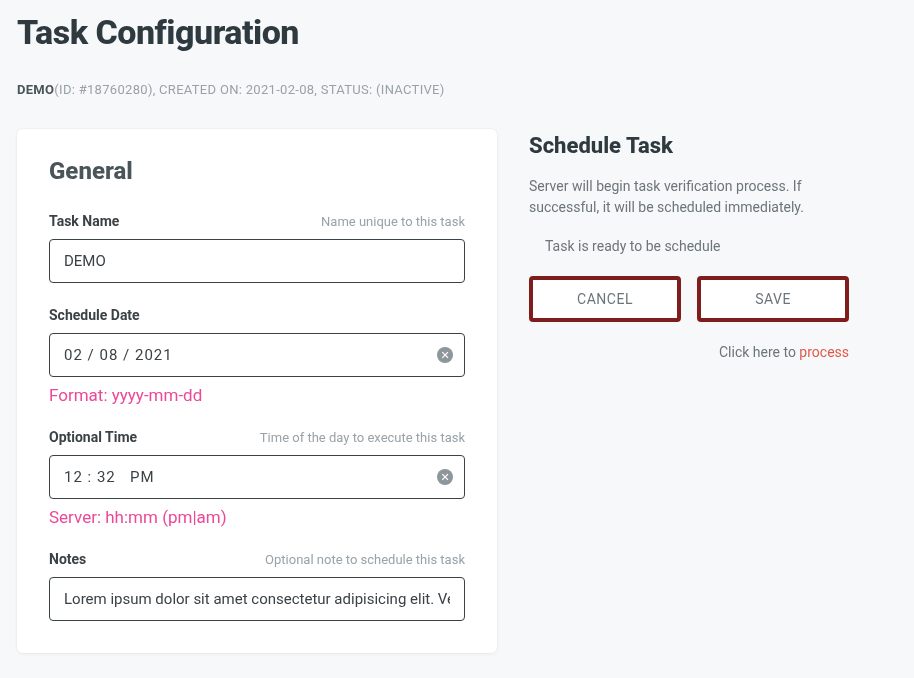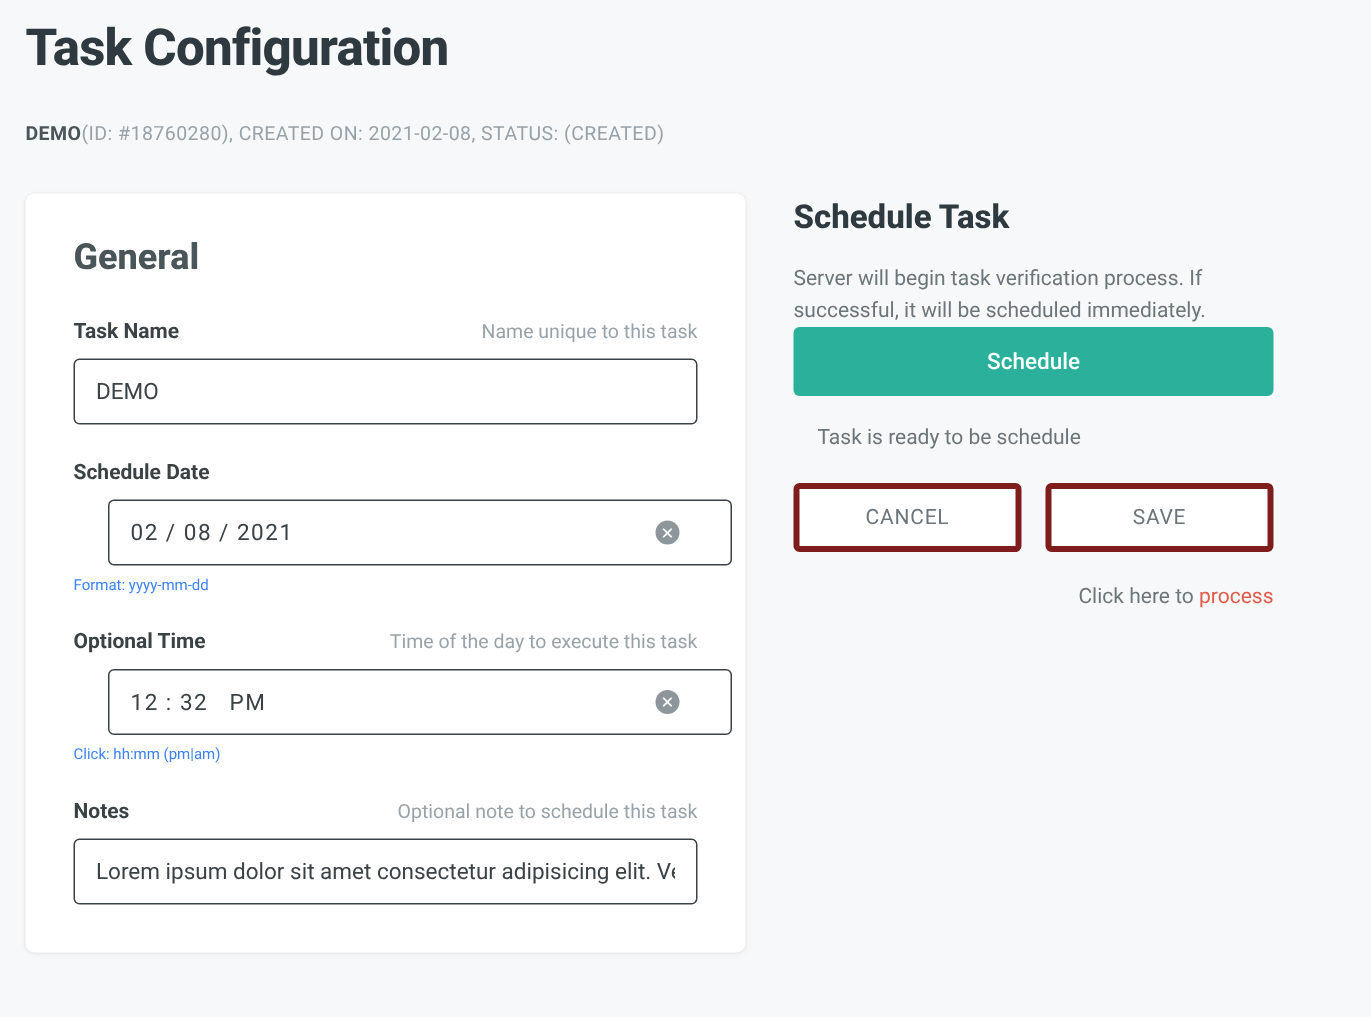--- a/index.html
+++ b/index.html
@@ -64,43 +64,42 @@
     .field-label {
       font-size: 14px;
       color: #3b4246;
       font-weight: 700;
     }
     .field-hint {
       font-size: 13px;
       color: #98a2a8;
     }
     .field-help {
-      font-size: 10px;
-      color: #3b82f6;
+      font-size: 17px;
+      color: #ec4899;
       margin-top: 8px;
     }
     .input-wrap {
       position: relative;
       width: 100%;
     }
     .text-input {
       width: 100%;
       height: 44px;
       border: 1px solid #3b4246;
       border-radius: 4px;
       padding: 0 14px;
       font-size: 15px;
       color: #3b4246;
       background: #ffffff;
       outline: none;
       font-family: inherit;
     }
     .text-input.with-clear {
       padding-right: 16px;
-      margin-left: 23px;
     }
     .clear-icon {
       position: absolute;
       right: 12px;
       top: 50%;
       transform: translateY(-50%);
       width: 16px;
       height: 16px;
       border-radius: 50%;
       background: #8d969b;
@@ -177,21 +176,21 @@
     .date-display {
       letter-spacing: 1px;
     }
   </style>
 </head>
 <body>
 
 <h1 class="page-title">Task Configuration</h1>
 
 <div class="meta-line">
-  <span class="strong">DEMO</span><span>(ID: #</span><span>18760280</span><span>), CREATED ON: </span><span>2021-02-08</span><span>, STATUS: (</span><span>CREATED</span><span>)</span>
+  <span class="strong">DEMO</span><span>(ID: #</span><span>18760280</span><span>), CREATED ON: </span><span>2021-02-08</span><span>, STATUS: (</span><span>INACTIVE</span><span>)</span>
 </div>
 
 <div class="layout">
 
   <div class="card">
     <h2 class="card-title">General</h2>
 
     <div class="field">
       <div class="field-header">
         <span class="field-label">Task Name</span>
@@ -215,39 +214,38 @@
 
     <div class="field">
       <div class="field-header">
         <span class="field-label">Optional Time</span>
         <span class="field-hint">Time of the day to execute this task</span>
       </div>
       <div class="input-wrap">
         <input type="text" class="text-input with-clear date-display" value="12 : 32   PM" style="">
         <span class="clear-icon">✕</span>
       </div>
-      <div class="field-help">Click: hh:mm (pm|am)</div>
+      <div class="field-help">Server: hh:mm (pm|am)</div>
     </div>
 
     <div class="field" style="margin-bottom:0">
       <div class="field-header">
         <span class="field-label">Notes</span>
         <span class="field-hint">Optional note to schedule this task</span>
       </div>
       <div class="input-wrap">
         <input type="text" class="text-input" value="Lorem ipsum dolor sit amet consectetur adipisicing elit. Venia" style="">
       </div>
     </div>
 
   </div>
 
   <div class="side">
     <h2 class="side-title">Schedule Task</h2>
     <p class="side-desc">Server will begin task verification process. If successful, it will be scheduled immediately.</p>
-    <button class="btn btn-primary">Schedule</button>
     <p class="status-text">Task is ready to be schedule</p>
     <div class="btn-row">
       <button class="btn btn-outline">CANCEL</button>
       <button class="btn btn-outline">SAVE</button>
     </div>
     <p class="delete-line">
       <span>Click here to </span><span class="delete-link">process</span>
     </p>
   </div>
 

